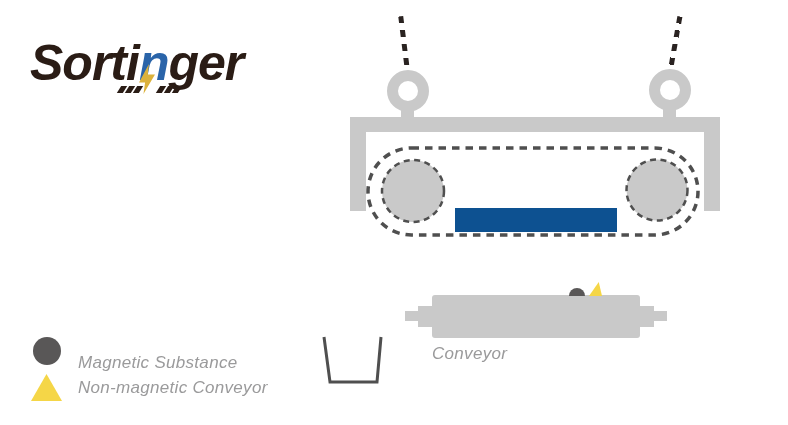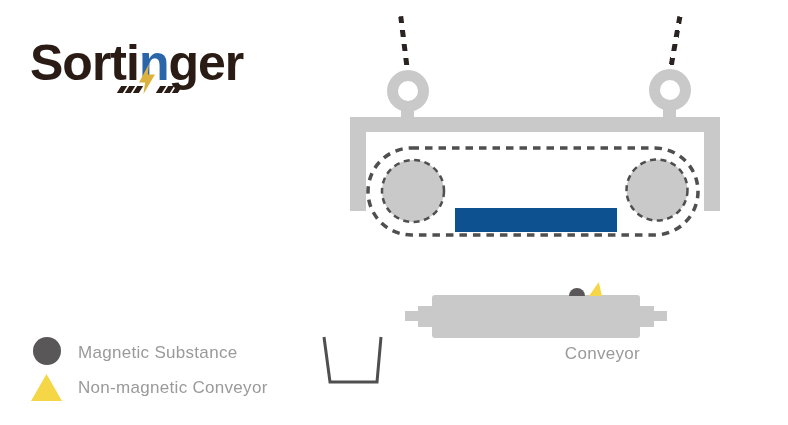--- a/index.html
+++ b/index.html
@@ -1,19 +1,19 @@
 <!DOCTYPE html>
 <html style="--brand-dark: #2a1c15; --brand-blue: #2a64a9; --brand-gold: #dcb23c; --machine-gray: #c9c9c9; --outline-gray: #4f4f4f; --cable-dark: #2a2321; --magnet-blue: #0d5191; --substance-gray: #595757; --substance-yellow: #f5d647; --label-gray: #9a9a9b; --caption-gray: #8e8e8e;"><head>
 <meta charset="utf-8">
 <style>
   * { margin:0; padding:0; box-sizing:border-box; }
   html,body { background:#fff; }
   .stage{
     position:relative; width:788px; height:425px; background:#ffffff;
-    overflow:hidden; font-family:"Liberation Sans", sans-serif;
+    overflow:hidden; font-family:"Liberation Sans", sans-serif;font-style:italic;
   }
   .abs{ position:absolute; }
 
   
   .logo-text{
     left:30px; top:38px; font-size:50px; font-weight:bold;
     letter-spacing:-1px; line-height:50px; color:var(--brand-dark);
     white-space:nowrap;
   }
   .logo-text .magnet-n{ color:var(--brand-blue); }
@@ -60,35 +60,35 @@
   .conv-rod{ width:15px; height:10px; top:311px; background:var(--machine-gray); }
   .conv-rod.left{ left:405px; } .conv-rod.right{ left:652px; }
   .conv-block{ width:14px; height:21px; top:306px; background:var(--machine-gray); }
   .conv-block.left{ left:418px; } .conv-block.right{ left:640px; }
   .dome{ left:569px; top:288px; width:16px; height:8px; background:var(--substance-gray); border-radius:8px 8px 0 0; }
   .tri-on-belt{
     left:589px; top:282px; width:13px; height:14px; background:var(--substance-yellow);
     clip-path:polygon(75% 0, 100% 100%, 0 100%);
   }
   .conv-label{
-    left:432px; top:344px; width:208px; text-align:right;
+    left:432px; top:344px; width:208px; text-align:left;
     font-size:17px; color:var(--label-gray); letter-spacing:.3px;
   }
 
   
   .bucket-svg{ left:322px; top:336px; }
 
   
   .legend-circle{ left:33px; top:337px; width:28px; height:28px; border-radius:50%; background:var(--substance-gray); }
   .legend-tri{
     left:31px; top:374px; width:31px; height:27px; background:var(--substance-yellow);
     clip-path:polygon(50% 0, 100% 100%, 0 100%);
   }
   .legend-label{ font-size:17px; color:var(--label-gray); letter-spacing:.3px; white-space:nowrap; }
-  .legend-label.l1{ left:78px; top:343px; }
+  .legend-label.l1{ left:78px; top:353px; }
   .legend-label.l2{ left:78px; top:378px; }
 </style>
 </head>
 <body>
 
 <div class="stage">
 
   <div class="abs logo-group">
     <div class="abs logo-text"><span>Sorti</span><span class="magnet-n">n</span><span>ger</span></div>
     <div class="abs bolt"></div>

